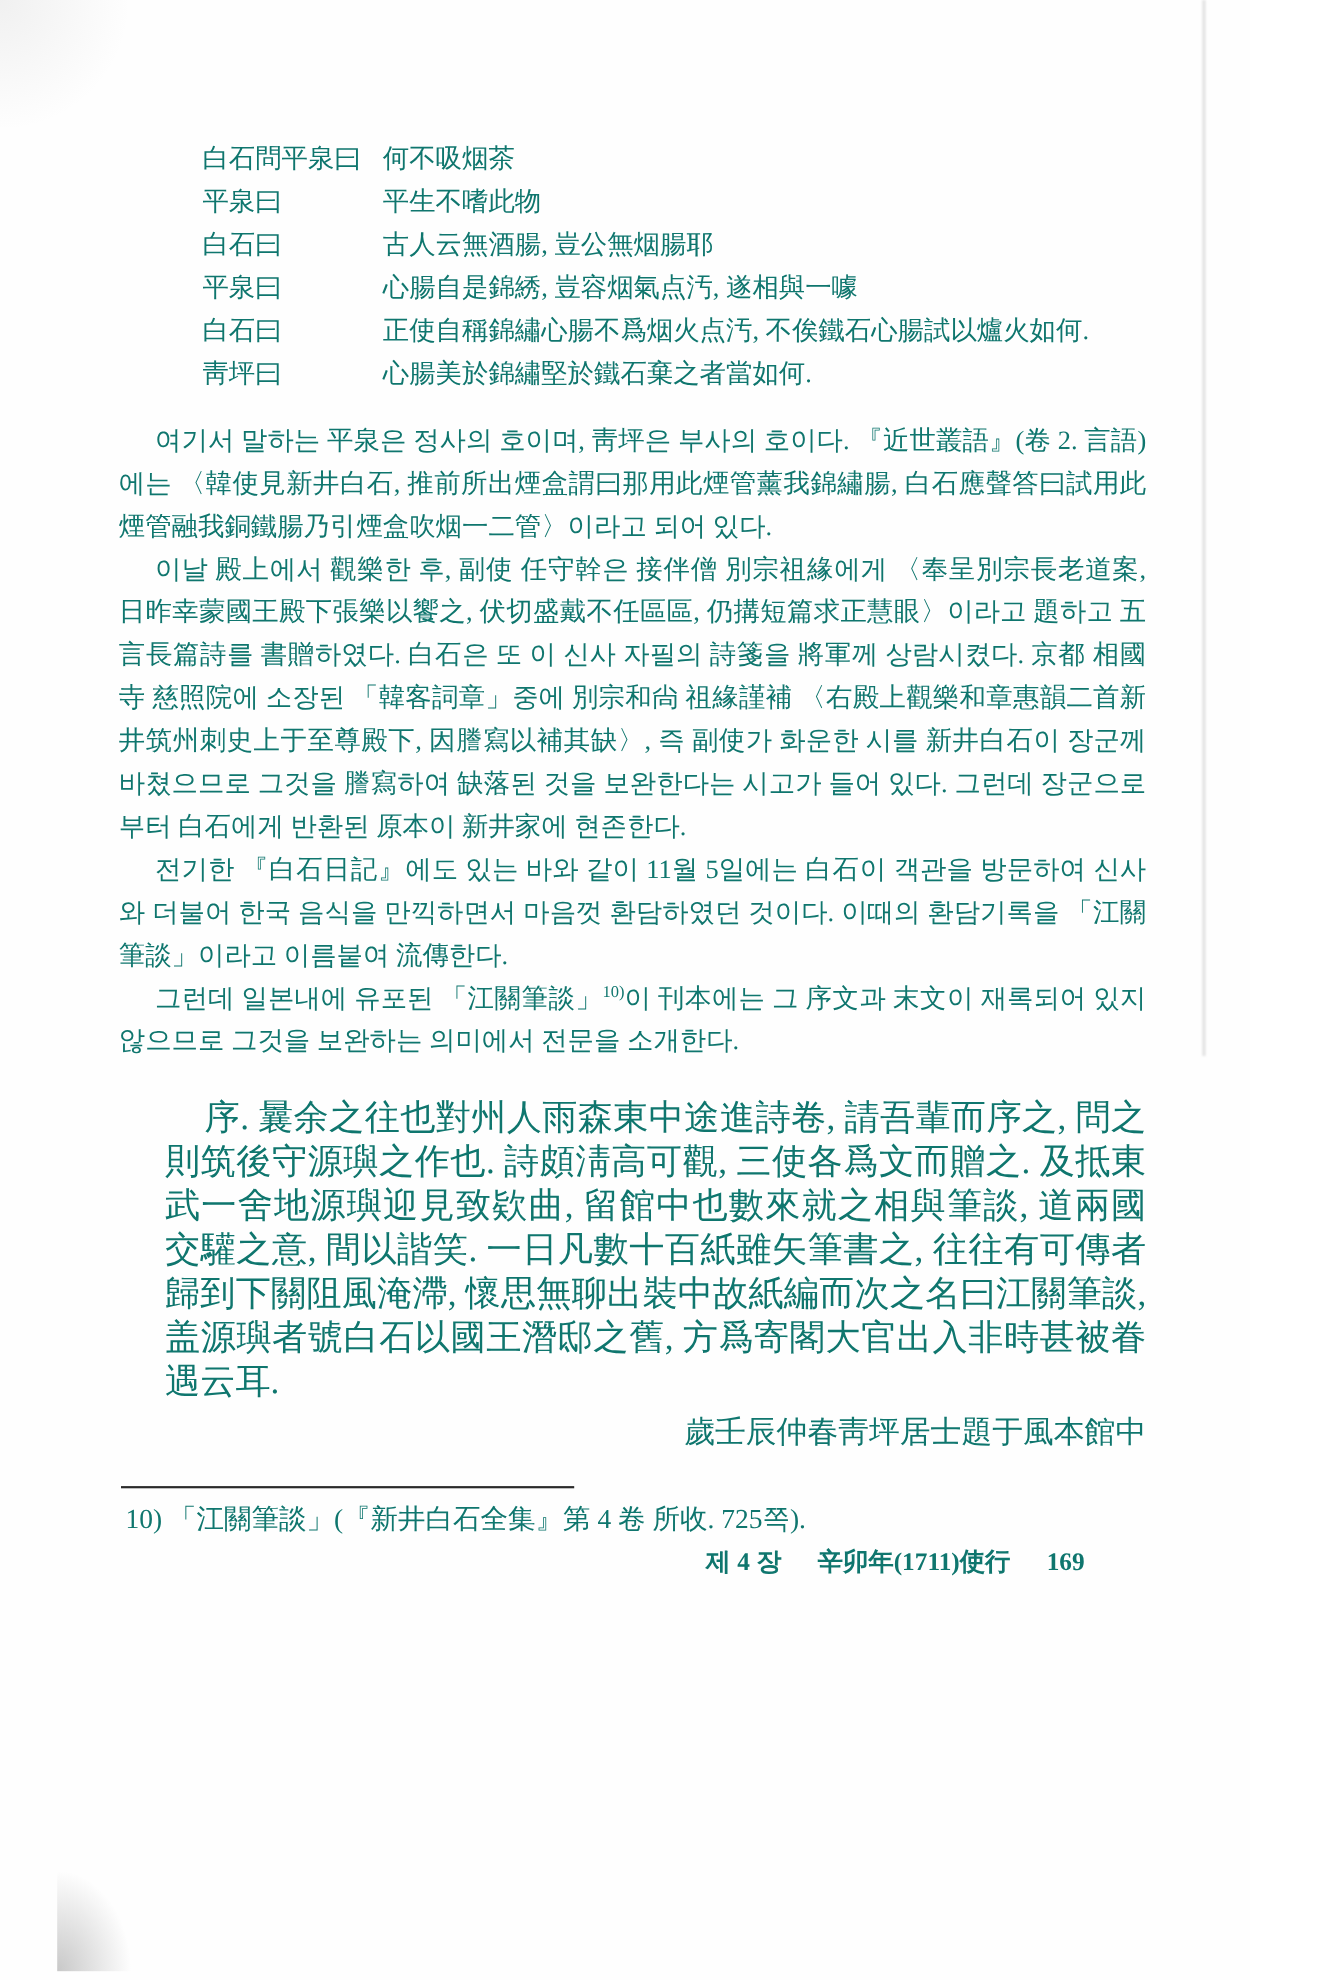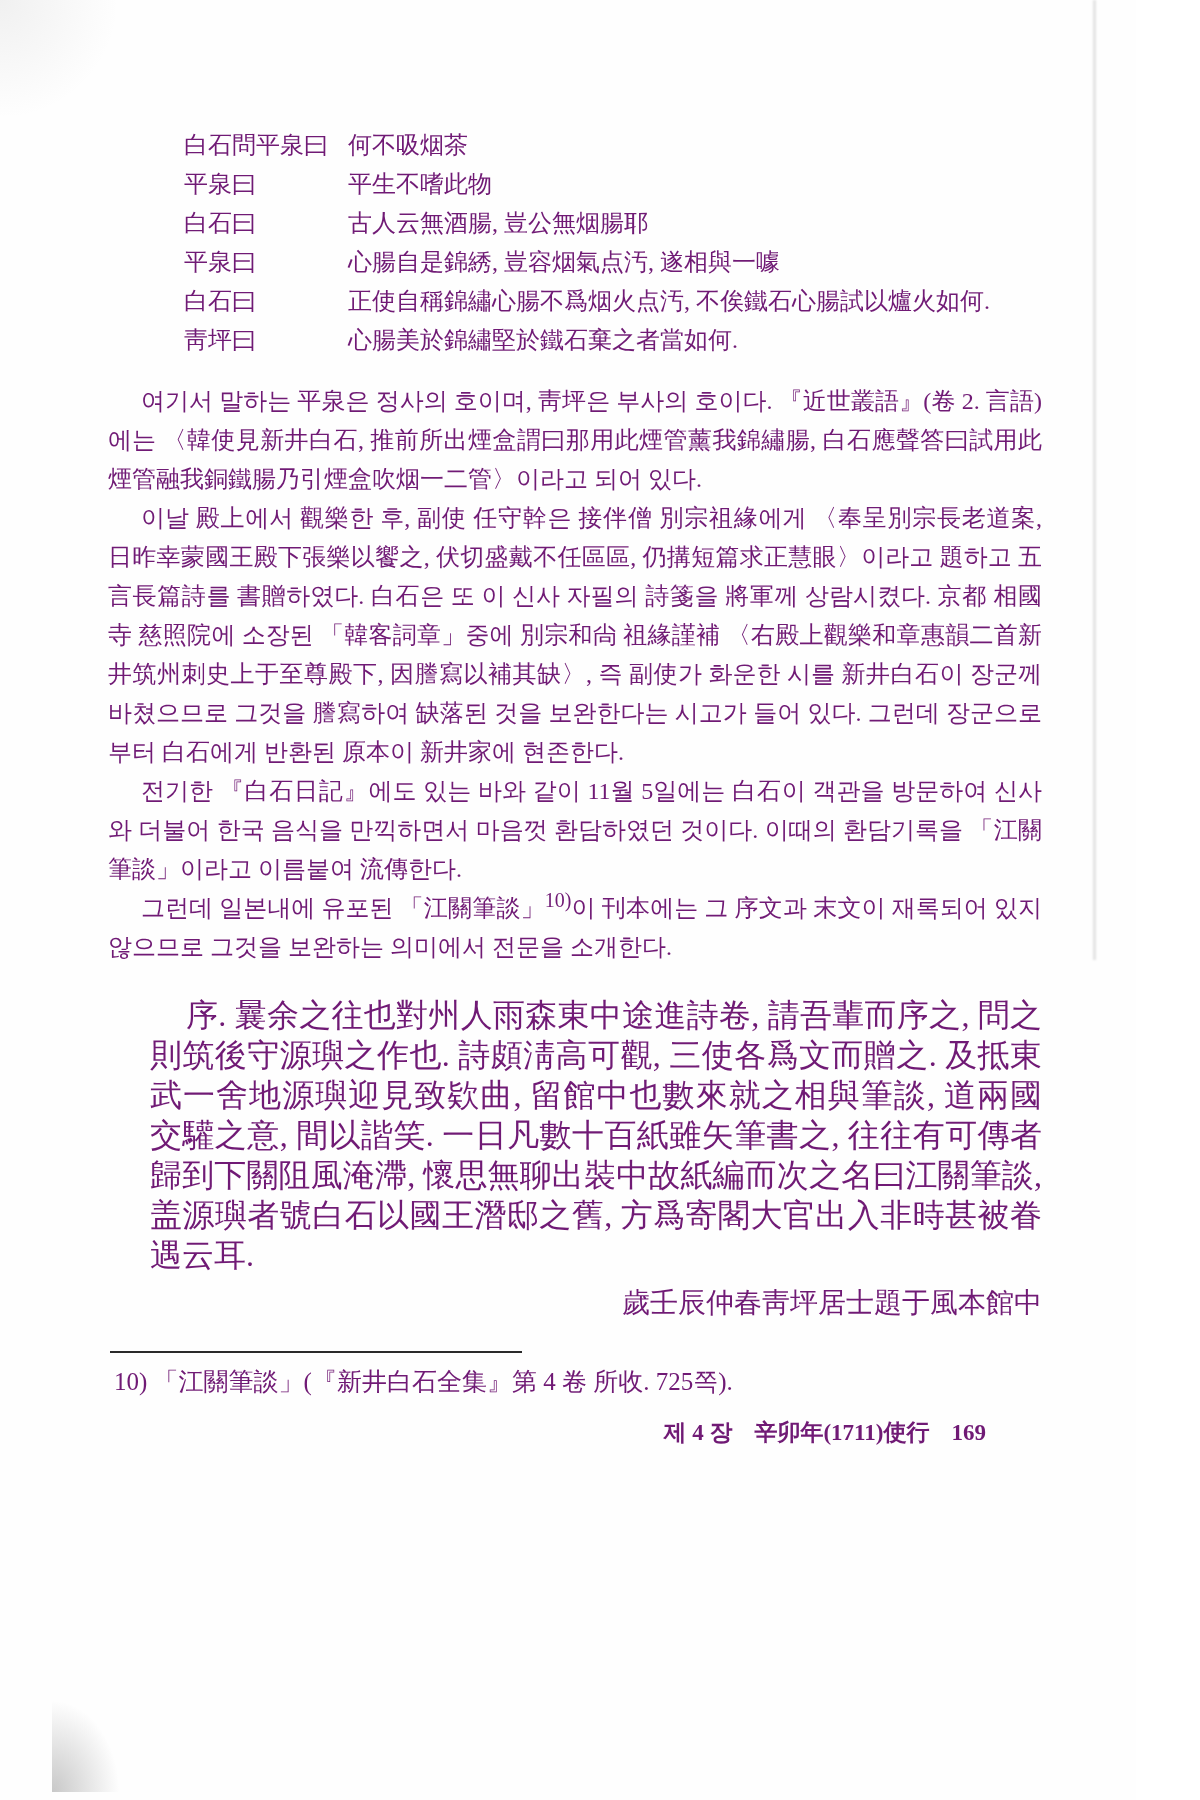--- a/index.html
+++ b/index.html
@@ -2,41 +2,41 @@
 <html><head>
 <meta charset="utf-8">
 <style>
   html, body { margin: 0; padding: 0; background: #ffffff; }
   .page {
     position: relative;
     width: 1136px;
     height: 1800px;
     background: #fefefe;
     font-family: "Liberation Serif", "DejaVu Serif", serif;
-    color: #701a75;
+    color: #0f766e;
     overflow: hidden;
   }
   .content {
     position: absolute;
     left: 108px;
     top: 126px;
     width: 934px;
   }
   .dialogue { margin-left: 76px; margin-bottom: 22px; }
   .dialogue-line { display: flex; font-size: 24px; line-height: 39px; }
   .speaker { flex: 0 0 164px; }
   .d-text { flex: 1; }
   p.body {
     font-size: 24px;
     line-height: 39px;
     text-align: justify;
     text-indent: 33px;
     margin: 0;
   }
-  sup.fnref { font-size: 20px; vertical-align: super; line-height: 0; }
+  sup.fnref { font-size: 15px; vertical-align: super; line-height: 0; }
   .preface { margin-top: 28px; margin-left: 42px; }
   .preface p {
     font-size: 32px;
     line-height: 40px;
     text-align: justify;
     text-indent: 36px;
     margin: 0;
   }
   .attribution {
     text-align: right;
@@ -50,22 +50,23 @@
     border-top: 2px solid #2a2a2a;
     margin: 28px 0 12px 2px;
   }
   .footnote { font-size: 25px; line-height: 34px; margin-left: 6px; }
   .footer {
     display: flex;
     justify-content: flex-end;
     align-items: baseline;
     font-size: 23px;
     font-weight: bold;
-    margin-top: 18px;
+    margin-top: 5px;
     padding-right: 56px;
+    gap: 11px;
   }
   .footer .sep-gap { margin-left: 22px; }
   
   .edge-right {
     position: absolute;
     top: 0;
     right: 40px;
     width: 3px;
     height: 960px;
     background: rgba(90, 90, 90, 0.16);

